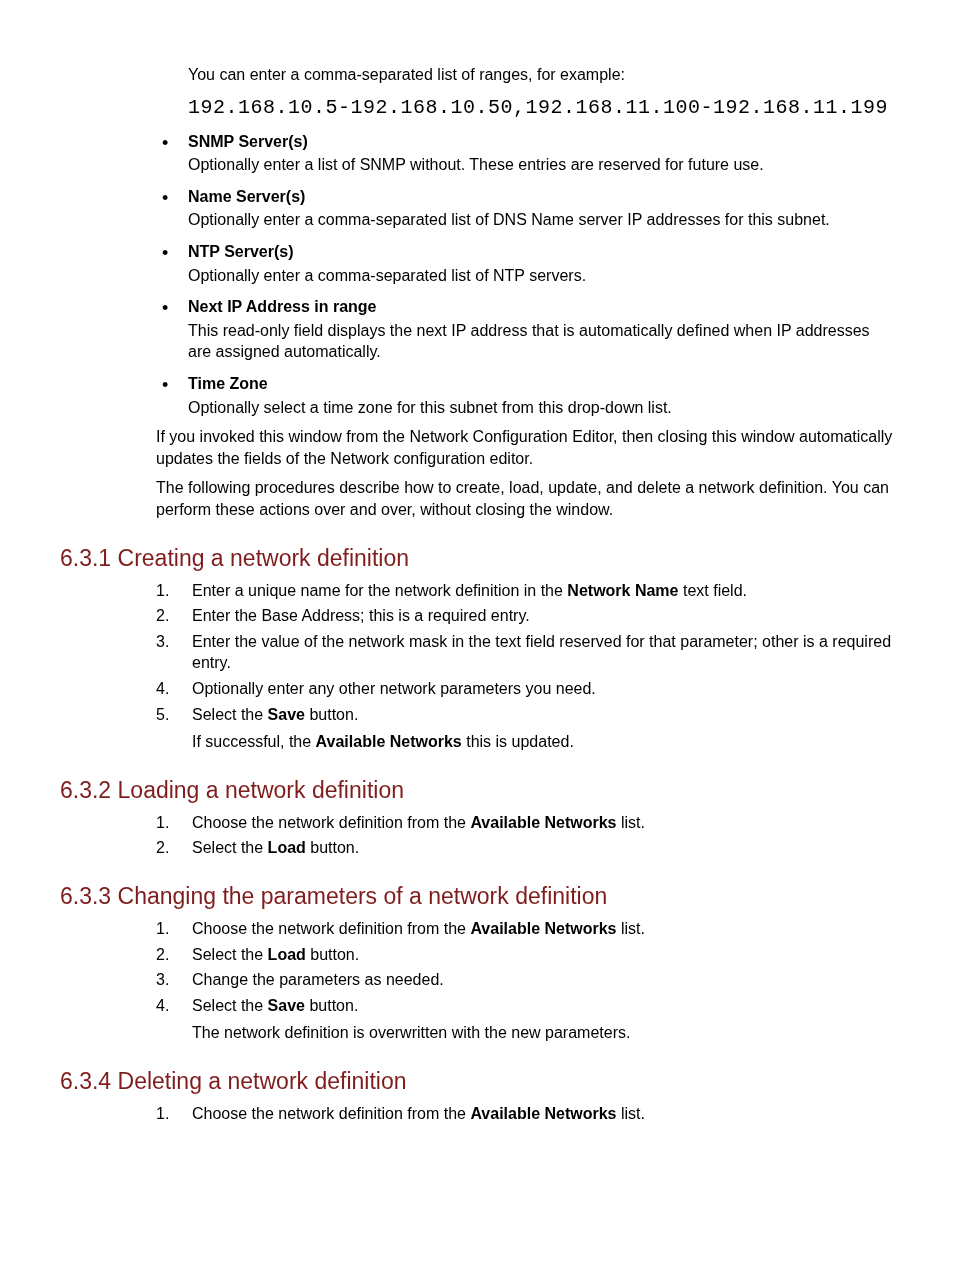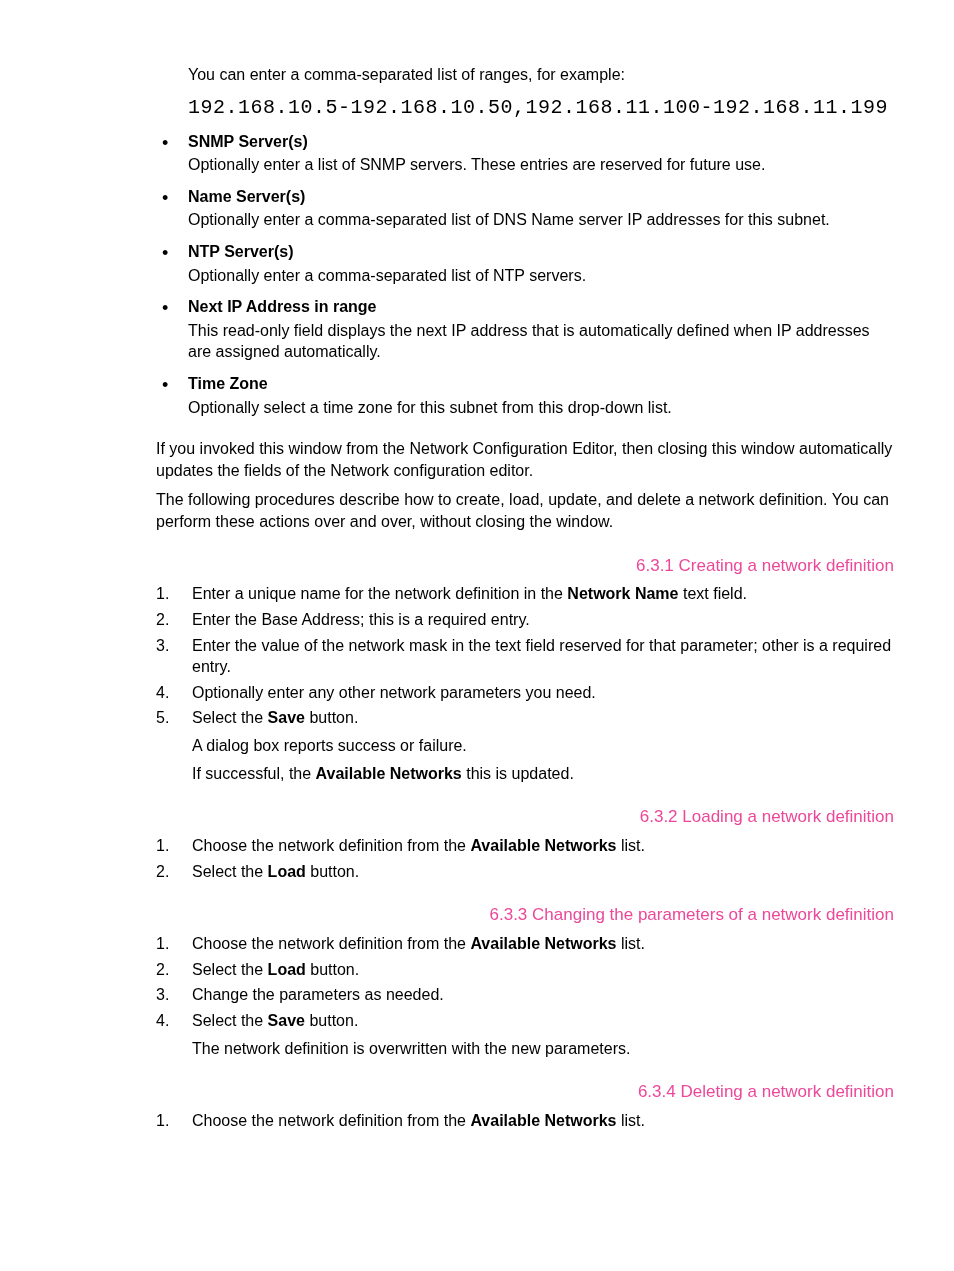--- a/index.html
+++ b/index.html
@@ -19,44 +19,43 @@
   .indent-2 { margin-left: 96px; }
   .para { margin: 4px 0 8px 0; }
   .code {
     font-family: "Courier New", Courier, monospace;
     font-size: 20px;
     letter-spacing: 0.5px;
   }
   ul.bullets {
     list-style: none;
     padding: 0;
-    margin: 0 0 20px 96px;
+    margin: 0 0 8px 96px;
   }
   ul.bullets > li {
     position: relative;
     padding-left: 32px;
     margin: 10px 0 6px 0;
   }
   ul.bullets > li::before {
     content: "•";
     position: absolute;
     left: 6px;
     top: 0;
     font-size: 18px;
     color: #000;
   }
   .term { font-weight: bold; display: block; }
   .desc { display: block; margin-top: 2px; }
   h2.section {
     font-family: Arial, Helvetica, sans-serif;
     font-weight: normal;
-    color: #ec4899;
-    font-size: 17px;
+    color: #7f1d1d;
+    font-size: 23px;
     margin: 22px 0 6px 0;
-    text-align: right;
   }
   ol.steps {
     padding: 0;
     margin: 0 0 6px 96px;
     list-style: none;
     counter-reset: step;
   }
   ol.steps > li {
     counter-increment: step;
     position: relative;
@@ -78,21 +77,21 @@
 <div class="content">
 
   <div class="indent-1">
     <div class="para">You can enter a comma-separated list of ranges, for example:</div>
     <div class="para code">192.168.10.5-192.168.10.50,192.168.11.100-192.168.11.199</div>
   </div>
 
   <ul class="bullets">
     <li>
       <span class="term">SNMP Server(s)</span>
-      <span class="desc">Optionally enter a list of SNMP servers. These entries are reserved for future use.</span>
+      <span class="desc">Optionally enter a list of SNMP without. These entries are reserved for future use.</span>
     </li>
     <li>
       <span class="term">Name Server(s)</span>
       <span class="desc">Optionally enter a comma-separated list of DNS Name server IP addresses for this subnet.</span>
     </li>
     <li>
       <span class="term">NTP Server(s)</span>
       <span class="desc">Optionally enter a comma-separated list of NTP servers.</span>
     </li>
     <li>
@@ -110,21 +109,20 @@
     <div class="para">The following procedures describe how to create, load, update, and delete a network definition. You can perform these actions over and over, without closing the window.</div>
   </div>
 
   <h2 class="section">6.3.1 Creating a network definition</h2>
   <ol class="steps">
     <li><span>Enter a unique name for the network definition in the </span><b>Network Name</b><span> text field.</span></li>
     <li>Enter the Base Address; this is a required entry.</li>
     <li>Enter the value of the network mask in the text field reserved for that parameter; other is a required entry.</li>
     <li>Optionally enter any other network parameters you need.</li>
     <li><span>Select the </span><b>Save</b><span> button.</span>
-      <span class="sub">A dialog box reports success or failure.</span>
       <span class="sub"><span>If successful, the </span><b>Available Networks</b><span> this is updated.</span></span>
     </li>
   </ol>
 
   <h2 class="section">6.3.2 Loading a network definition</h2>
   <ol class="steps">
     <li><span>Choose the network definition from the </span><b>Available Networks</b><span> list.</span></li>
     <li><span>Select the </span><b>Load</b><span> button.</span>
     </li>
   </ol>

